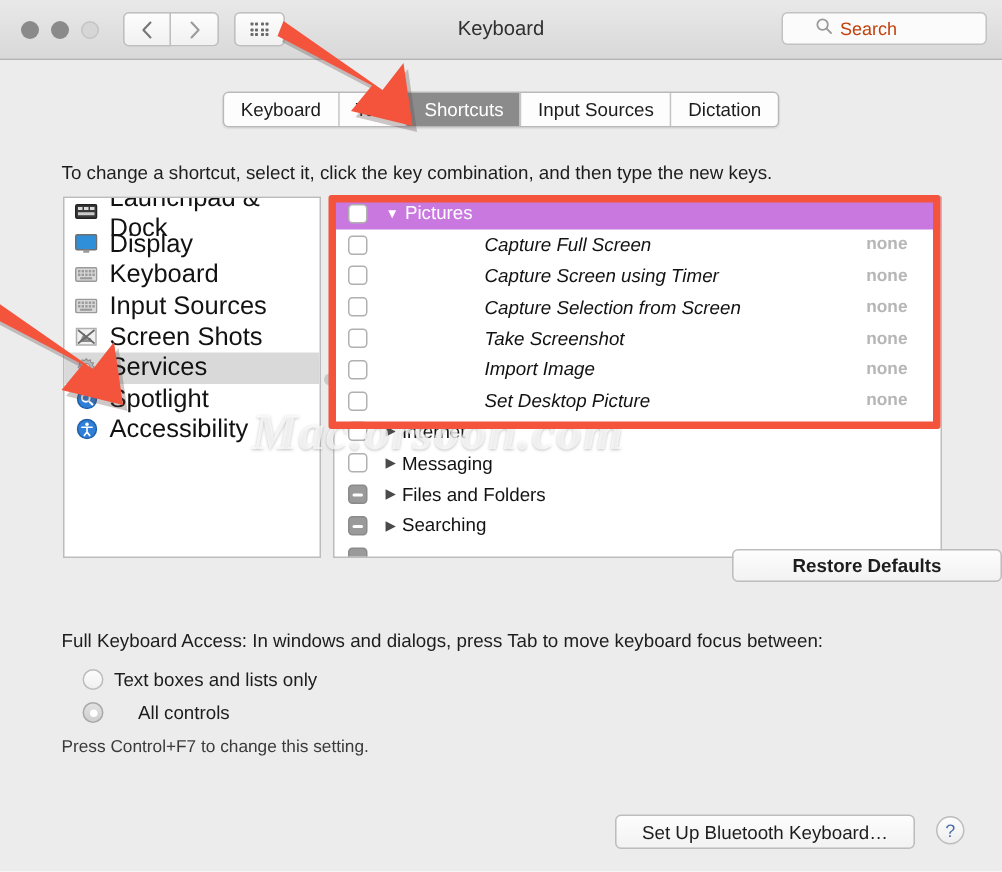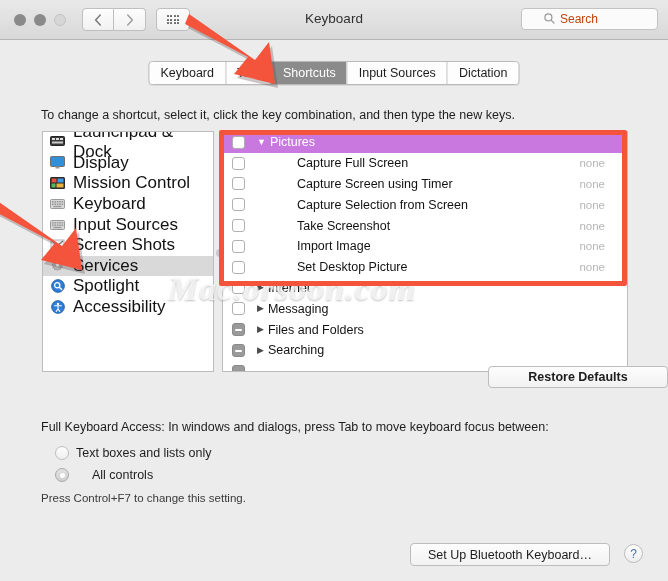--- a/index.html
+++ b/index.html
@@ -218,26 +218,27 @@
   }
   .tri {
     margin-left: 12px;
     font-size: 9px;
     line-height: 1;
     color: #4a4a4a;
     flex: 0 0 auto;
   }
   .sc-row.group-open .tri { color: #ffffff; }
   .grp-label { margin-left: 4px; }
-  .child-label { margin-left: 52px; }
+  .child-label { margin-left: 78px; font-style: italic; }
   .none-val {
     position: absolute;
     right: 22px;
     font-size: 11.5px;
     color: #b6b6b6;
+    font-weight: bold;
   }
 
   
   .edge-nub {
     position: absolute;
     left: 216px; top: 249px;
     width: 8px; height: 8px;
     background: #c9c9c9;
     border-radius: 50%;
   }
@@ -458,32 +459,20 @@
     <div class="side-item">
       <span class="sico">
         <svg width="15" height="13" viewBox="0 0 15 13">
             <rect x="0.5" y="0.5" width="14" height="10" rx="1" fill="#2f8fd8" stroke="#6f6f6f"></rect>
             <rect x="5.5" y="10.5" width="4" height="2" fill="#9a9a9a"></rect>
           </svg>
       </span>
       <span>Display</span>
     </div>
 
-    <div class="side-item">
-      <span class="sico">
-        <svg width="15" height="12" viewBox="0 0 15 12">
-            <rect x="0" y="0" width="15" height="12" rx="1.5" fill="#2b2b2b"></rect>
-            <rect x="1.5" y="1.5" width="5" height="4" fill="#e84d3d"></rect>
-            <rect x="7.5" y="1.5" width="6" height="4" fill="#3e9de8"></rect>
-            <rect x="1.5" y="6.5" width="4" height="4" fill="#4bbd5a"></rect>
-            <rect x="6.5" y="6.5" width="7" height="4" fill="#e8b13d"></rect>
-          </svg>
-      </span>
-      <span>Mission Control</span>
-    </div>
 
     <div class="side-item">
       <span class="sico">
         <svg width="15" height="10" viewBox="0 0 15 10">
             <rect x="0.5" y="0.5" width="14" height="9" rx="1" fill="#d8d8d8" stroke="#9a9a9a"></rect>
             <g fill="#9a9a9a">
               <rect x="2" y="2" width="1.6" height="1.6"></rect>
               <rect x="4.4" y="2" width="1.6" height="1.6"></rect>
               <rect x="6.8" y="2" width="1.6" height="1.6"></rect>
               <rect x="9.2" y="2" width="1.6" height="1.6"></rect>

